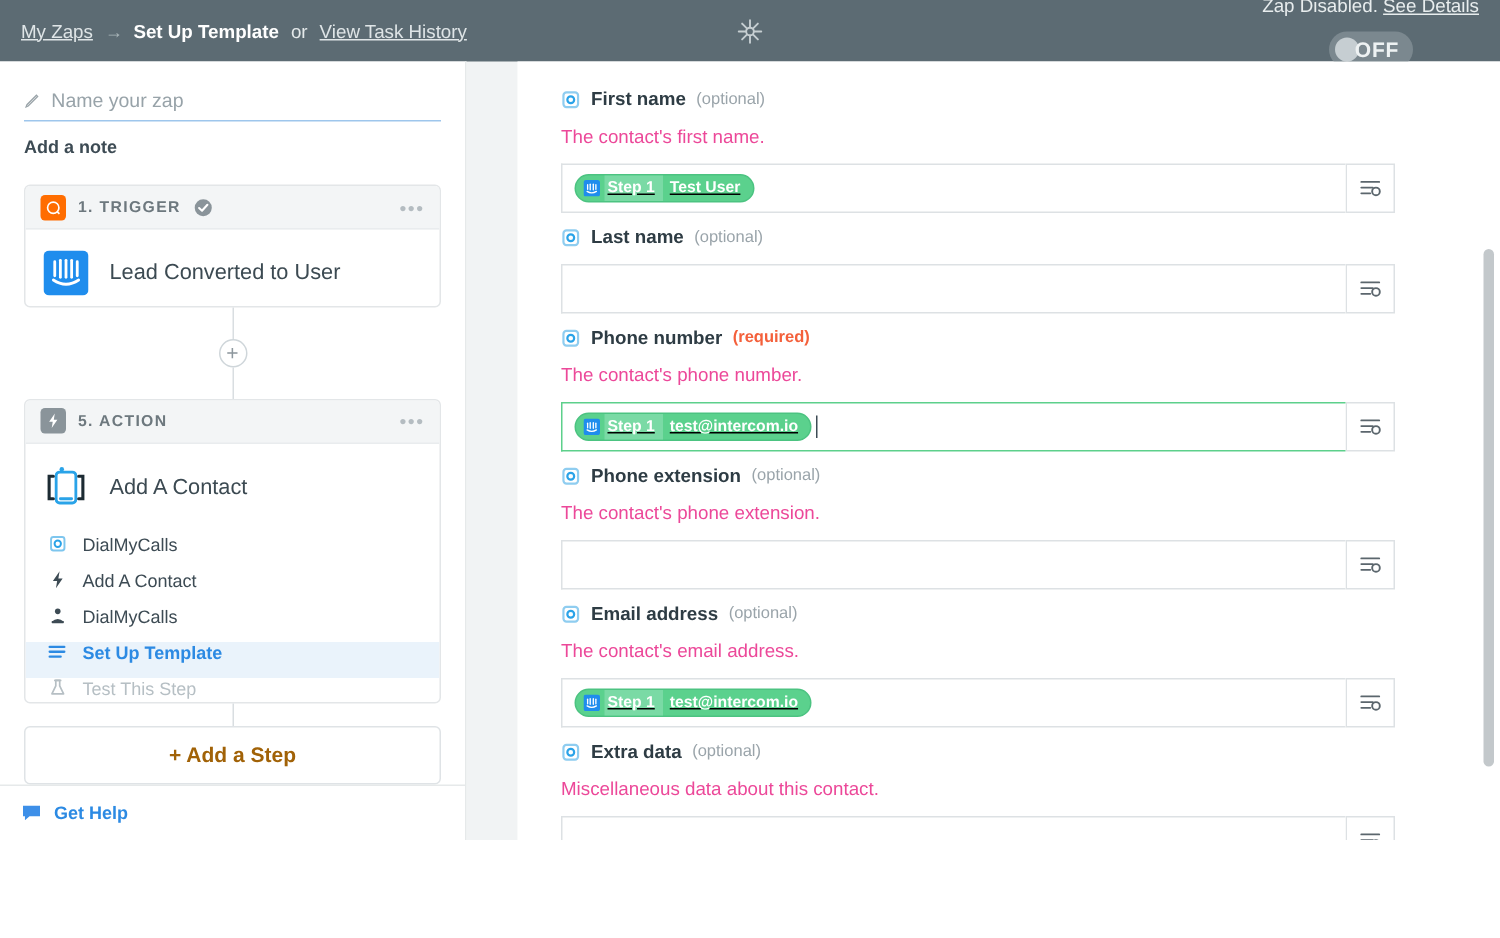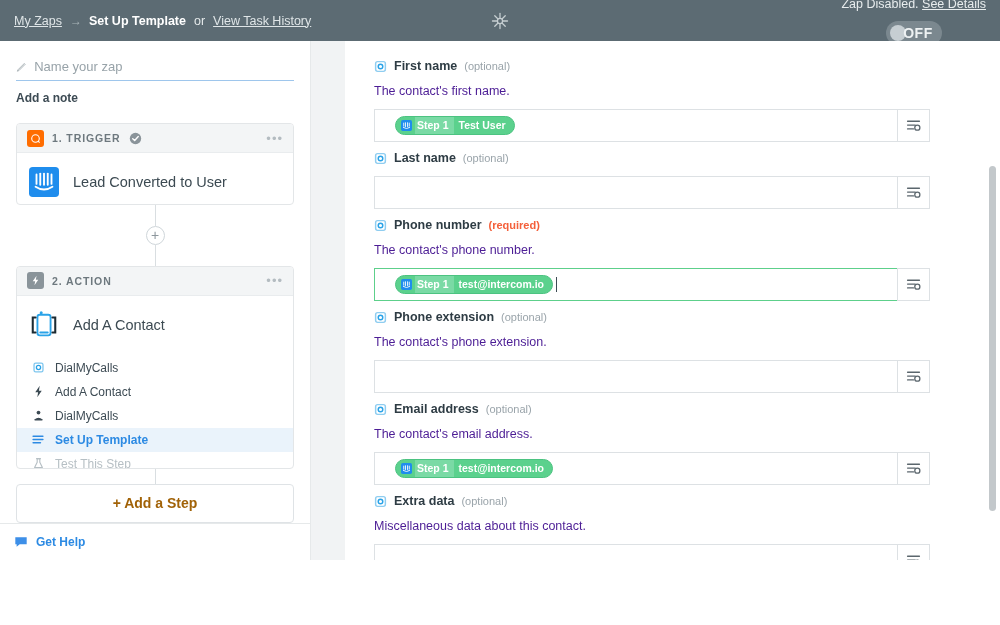--- a/index.html
+++ b/index.html
@@ -109,21 +109,21 @@
   .dots {
     margin-left: auto; color: #b4bcc1; font-size: 13px;
     letter-spacing: 1px; cursor: pointer; line-height: 1;
   }
   .card-body { display: flex; align-items: center; gap: 14px; padding: 14px 12px; }
   .app-icon { width: 30px; height: 30px; flex: none; }
   .card-title { font-size: 14.5px; color: #3c4a52; font-weight: normal; }
 
   .step-list { padding: 2px 0 10px 0; }
   .step-item {
-    display: flex; align-items: center; gap: 10px;
+    display: flex; align-items: flex-start; gap: 10px;
     height: 24px; padding: 0 12px 0 14px;
     font-size: 12px; color: #3d4b54; cursor: pointer;
   }
   .step-item .s-icon { width: 14px; height: 14px; flex: none; display: flex; align-items: center; justify-content: center; }
   .step-item.active { background: #eaf3fb; color: #2c8ae3; font-weight: bold; }
   .step-item.disabled { color: #b6bfc4; cursor: default; }
 
   .connector {
     width: 1px; height: 21px; background: #d9dee1; margin: 0 auto;
   }
@@ -155,29 +155,30 @@
     flex: 1; background: #ffffff; position: relative;
     overflow: hidden;
   }
   .main-inner { padding: 18px 70px 0 29px; }
   .field { padding-bottom: 9px; }
   .field-label-row { display: flex; align-items: center; gap: 7px; margin-bottom: 11px; }
   .field-type-icon { width: 13px; height: 13px; flex: none; }
   .field-label { font-size: 12.5px; font-weight: bold; color: #2e3c44; }
   .field-req { font-size: 11px; color: #9aa4aa; font-weight: normal; }
   .field-req.required { color: #f4603b; font-weight: bold; }
-  .field-desc { font-size: 12.5px; color: #4c1d95; margin-bottom: 11px; }
+  .field-desc { font-size: 12.5px; color: #ec4899; margin-bottom: 11px; }
   .input-row { display: flex; align-items: stretch; }
   .input-box {
     flex: 1; height: 33px;
     border: 1px solid #dde1e4; border-right: none;
     background: #fff;
     display: flex; align-items: center; gap: 0;
-    padding: 0 20px;
+    padding: 0 8px;
     position: relative;
+    text-decoration: underline;
   }
   .input-box.focused { border: 1px solid #5dd08b; border-right: none; }
   .insert-btn {
     width: 33px; height: 33px;
     border: 1px solid #dde1e4;
     background: #fff;
     display: flex; align-items: center; justify-content: center;
     cursor: pointer;
   }
   .token {
@@ -295,21 +296,21 @@
         <div class="connector"></div>
       </div>
 
       <div class="card" style="margin-top:0">
         <div class="card-head">
           <div class="badge action">
             <svg width="11" height="11" viewBox="0 0 16 16">
               <path d="M9.5 1 L4 9 L7.5 9 L6.5 15 L12 7 L8.5 7 Z" fill="#fff"></path>
             </svg>
           </div>
-          <span class="card-head-label">2. ACTION</span>
+          <span class="card-head-label">5. ACTION</span>
           <span class="dots">•••</span>
         </div>
         <div class="card-body">
           <svg class="app-icon" viewBox="0 0 32 32">
             <rect x="9" y="5" width="14" height="22" rx="2.5" fill="none" stroke="#2aa3e8" stroke-width="2"></rect>
             <path d="M7 8 L4 8 L4 24 L7 24" fill="none" stroke="#1c2b33" stroke-width="2.2" stroke-linecap="round"></path>
             <path d="M25 8 L28 8 L28 24 L25 24" fill="none" stroke="#1c2b33" stroke-width="2.2" stroke-linecap="round"></path>
             <line x1="12" y1="24" x2="20" y2="24" stroke="#2aa3e8" stroke-width="2" stroke-linecap="round"></line>
             <circle cx="13" cy="3" r="1.6" fill="#2aa3e8"></circle>
           </svg>

